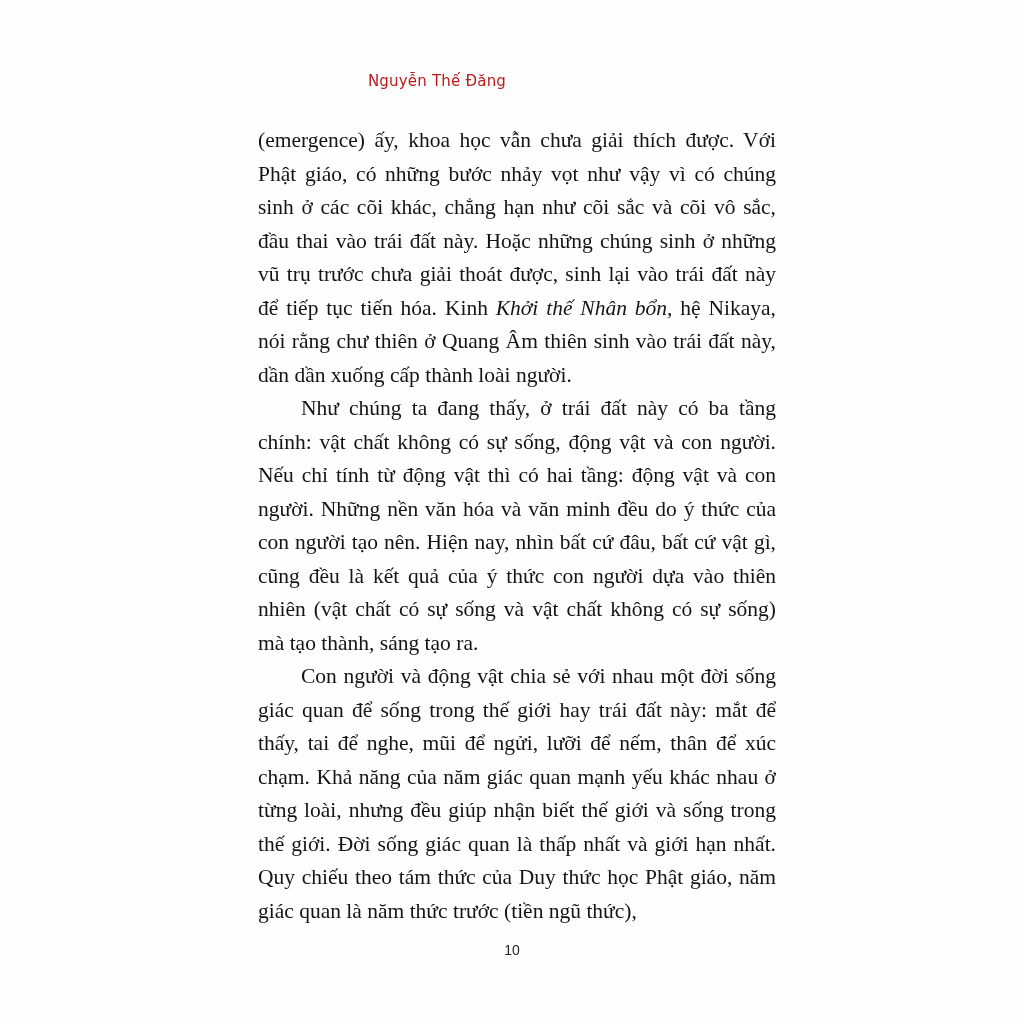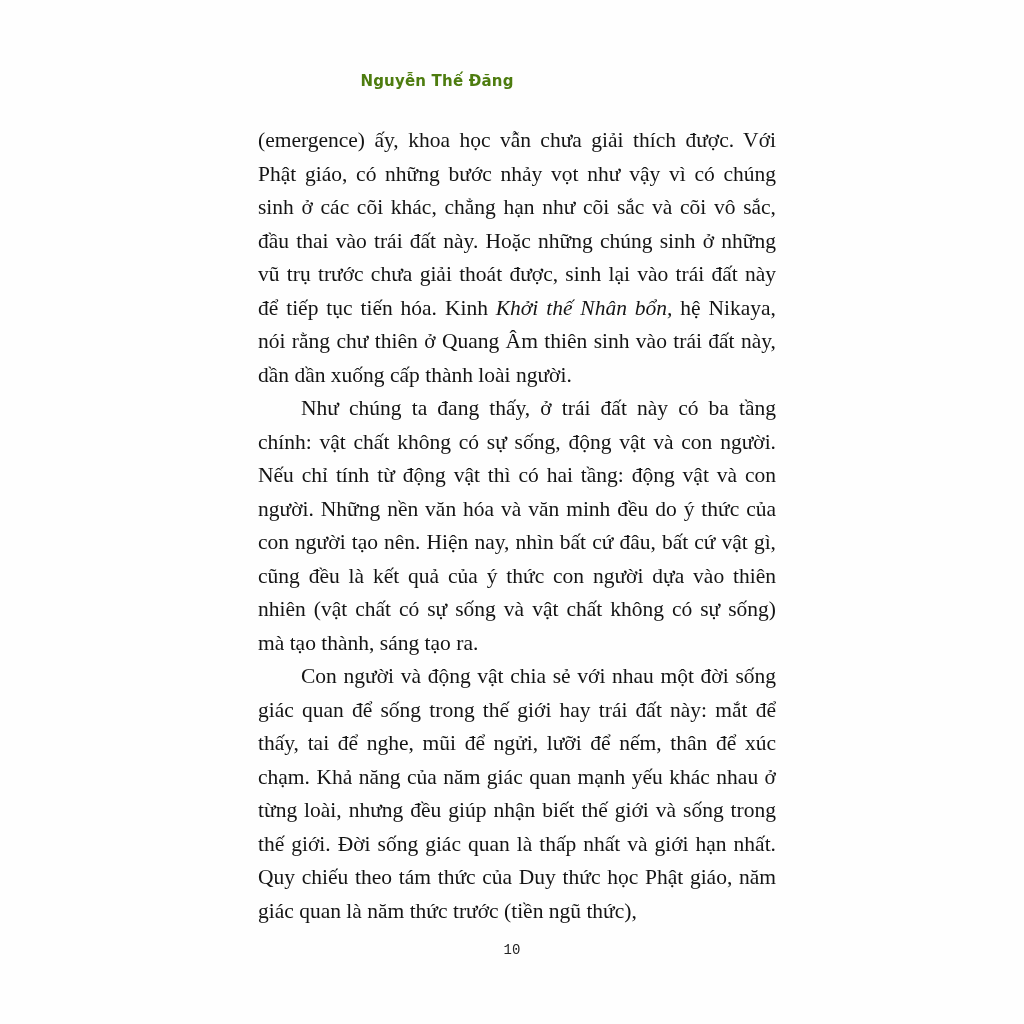--- a/index.html
+++ b/index.html
@@ -22,23 +22,23 @@
     box-sizing: border-box;
   }
   .running-head {
     position: absolute;
     top: 72px;
     left: 0;
     width: 874px;
     text-align: center;
     font-family: "DejaVu Sans", sans-serif;
     font-size: 15px;
-    font-weight: 700;
+    font-weight: 400;
     letter-spacing: 0.2px;
-    color: #4d7c0f;
+    color: #b91c1c;
   }
   .text-block {
     position: absolute;
     top: 124px;
     left: 258px;
     width: 518px;
   }
   .para {
     margin: 0 0 0 0;
     font-size: 21.5px;
@@ -53,21 +53,21 @@
   }
   .para em {
     font-style: italic;
   }
   .folio {
     position: absolute;
     top: 942px;
     left: 0;
     width: 1024px;
     text-align: center;
-    font-family: Liberation Mono, monospace;
+    font-family: Liberation Sans, sans-serif;
     font-size: 14px;
     color: #232323;
   }
 </style>
 </head>
 <body>
 
 <div class="page">
 
   <div class="running-head">Nguyễn Thế Đăng</div>

